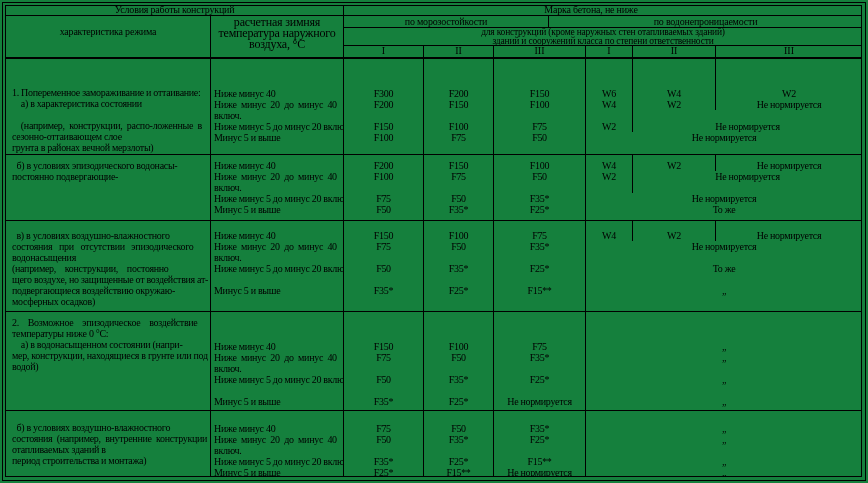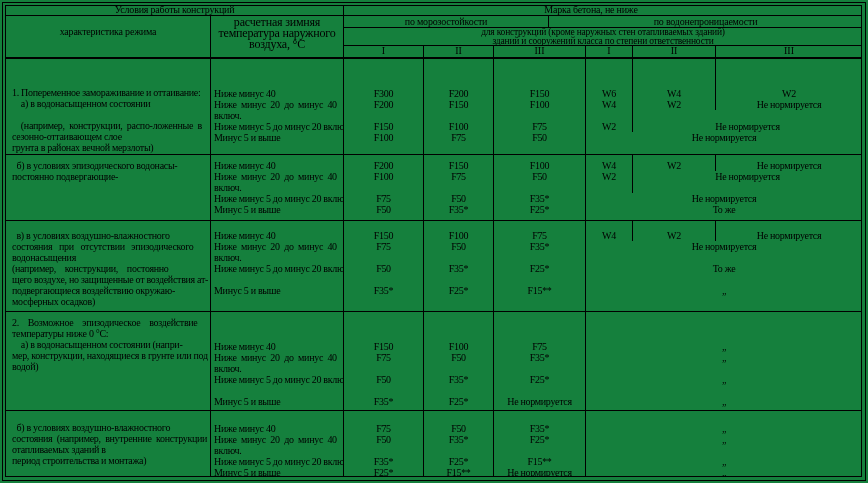--- a/index.html
+++ b/index.html
@@ -62,21 +62,21 @@
   </div>
 
   <div class="vl" style="left:210px;top:15px;height:42px;"></div>
   <div class="vl" style="left:343px;top:6px;height:51px;"></div>
   <div class="thick" style="left:6px;top:57px;width:856px;"></div>
 
   <div id="tbody">
       <div class="block-row" style="height: 96px; border-bottom: 1px solid rgb(0, 0, 0);">
         <div class="cell char-cell" style="width: 205px; padding-top: 28px;">
           <div class="line">1. Попеременное замораживание и оттаивание:</div>
-          <div class="line">    а) в водонасыщенном состоянии</div>
+          <div class="line">    а) в характеристика состоянии</div>
           <div class="line"></div>
           <div class="line">    (например,  конструкции,  распо-ложенные  в</div>
           <div class="line">сезонно-оттаивающем слое</div>
           <div class="line">грунта в районах вечной мерзлоты)</div>
         </div>
         <div class="cell temp-cell" style="width: 133px; padding-top: 29px;">
           <div class="line">Ниже минус 40</div>
           <div class="line">Ниже  минус  20  до  минус  40</div>
           <div class="line">включ.</div>
           <div class="line">Ниже минус 5 до минус 20 включ.</div>

